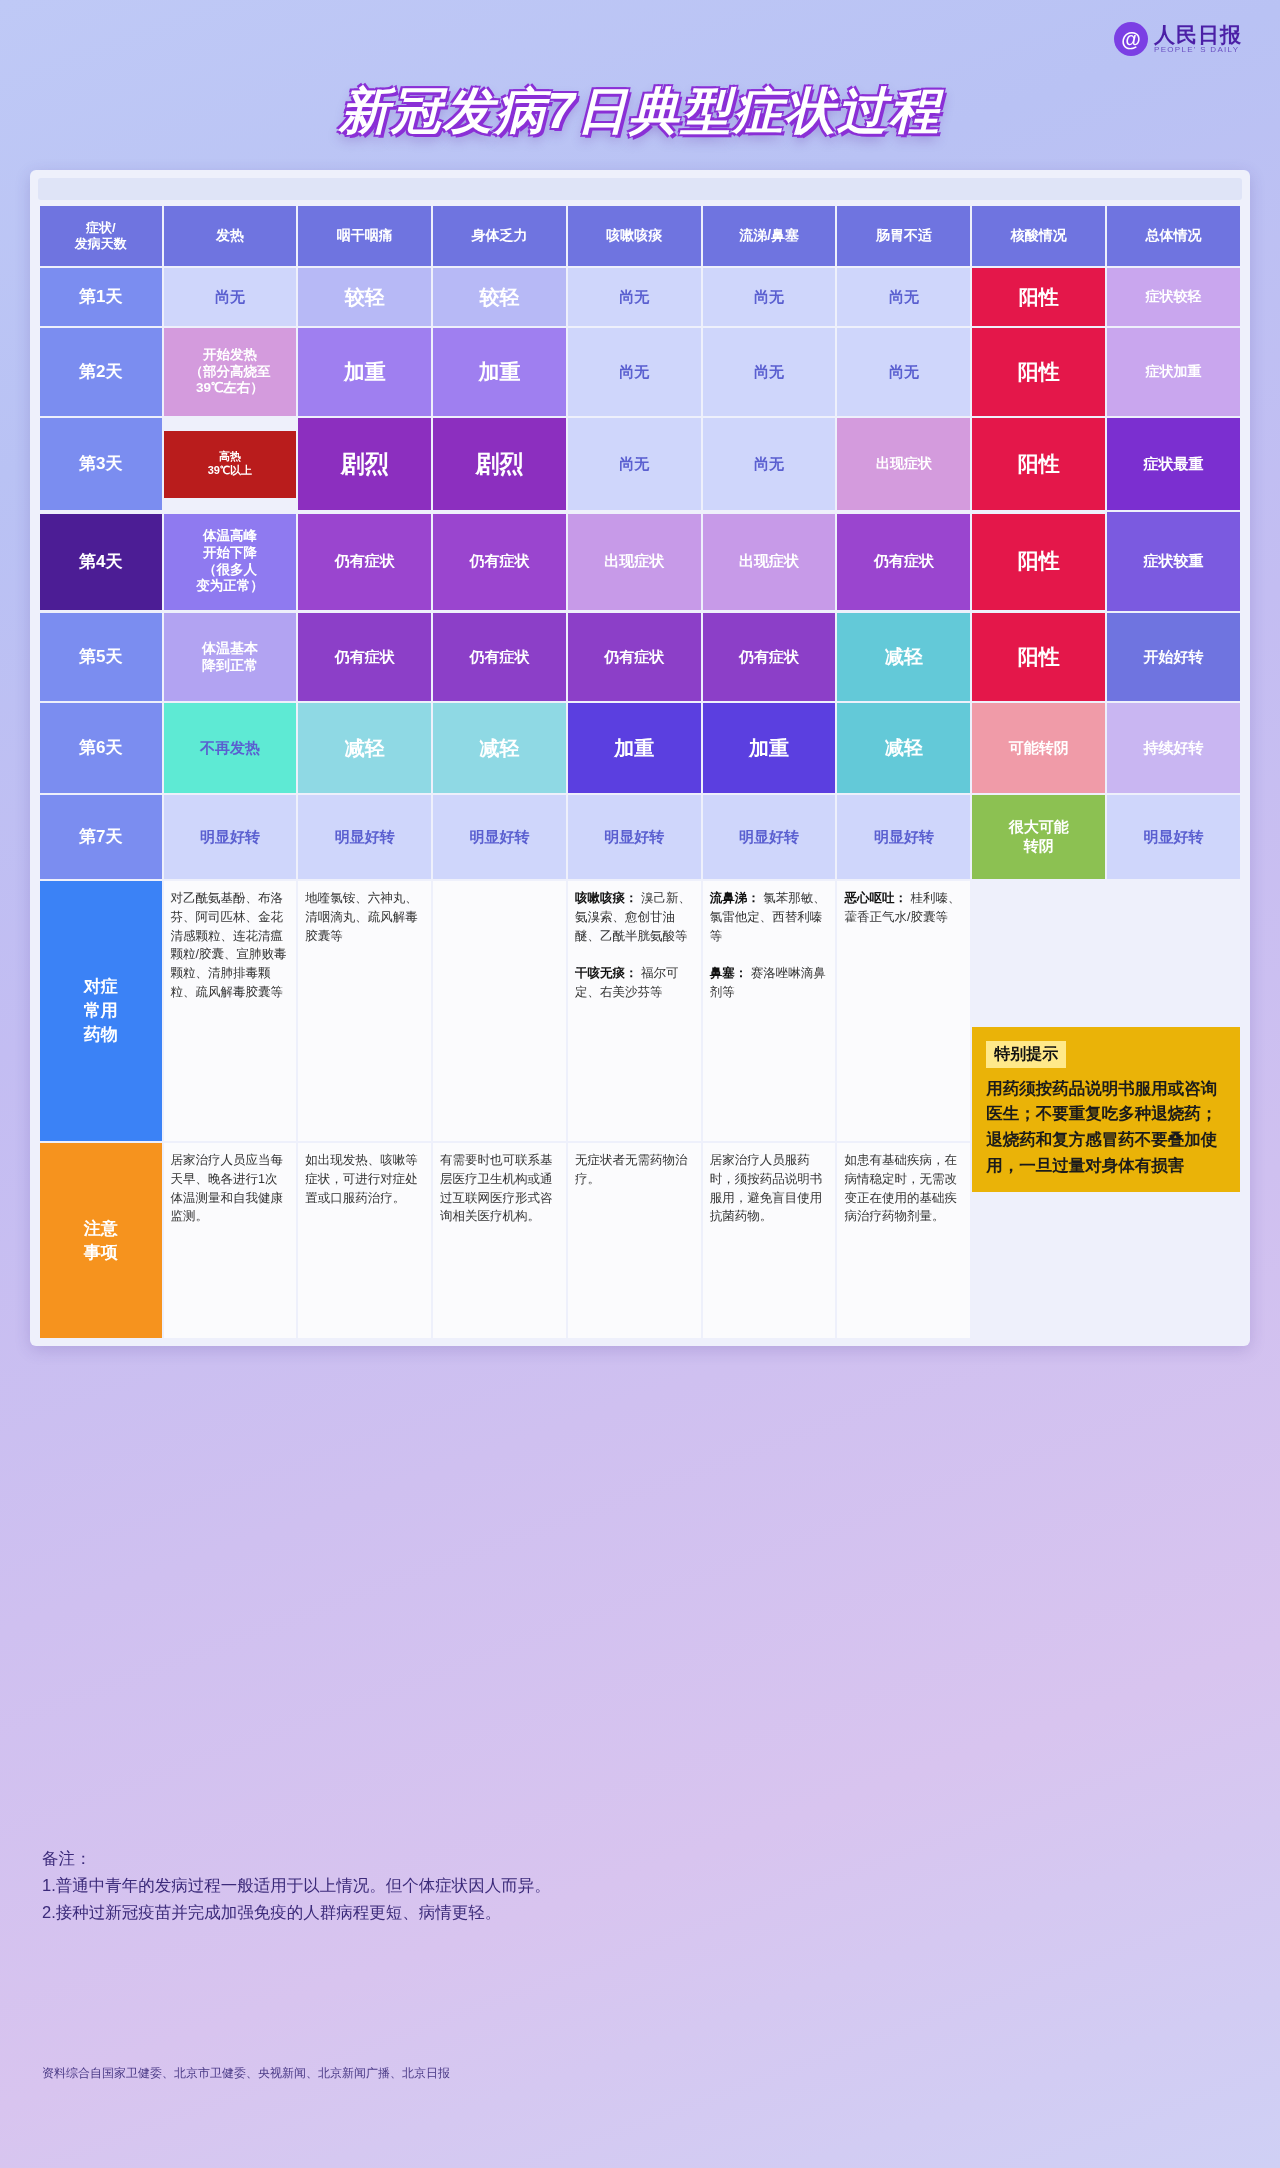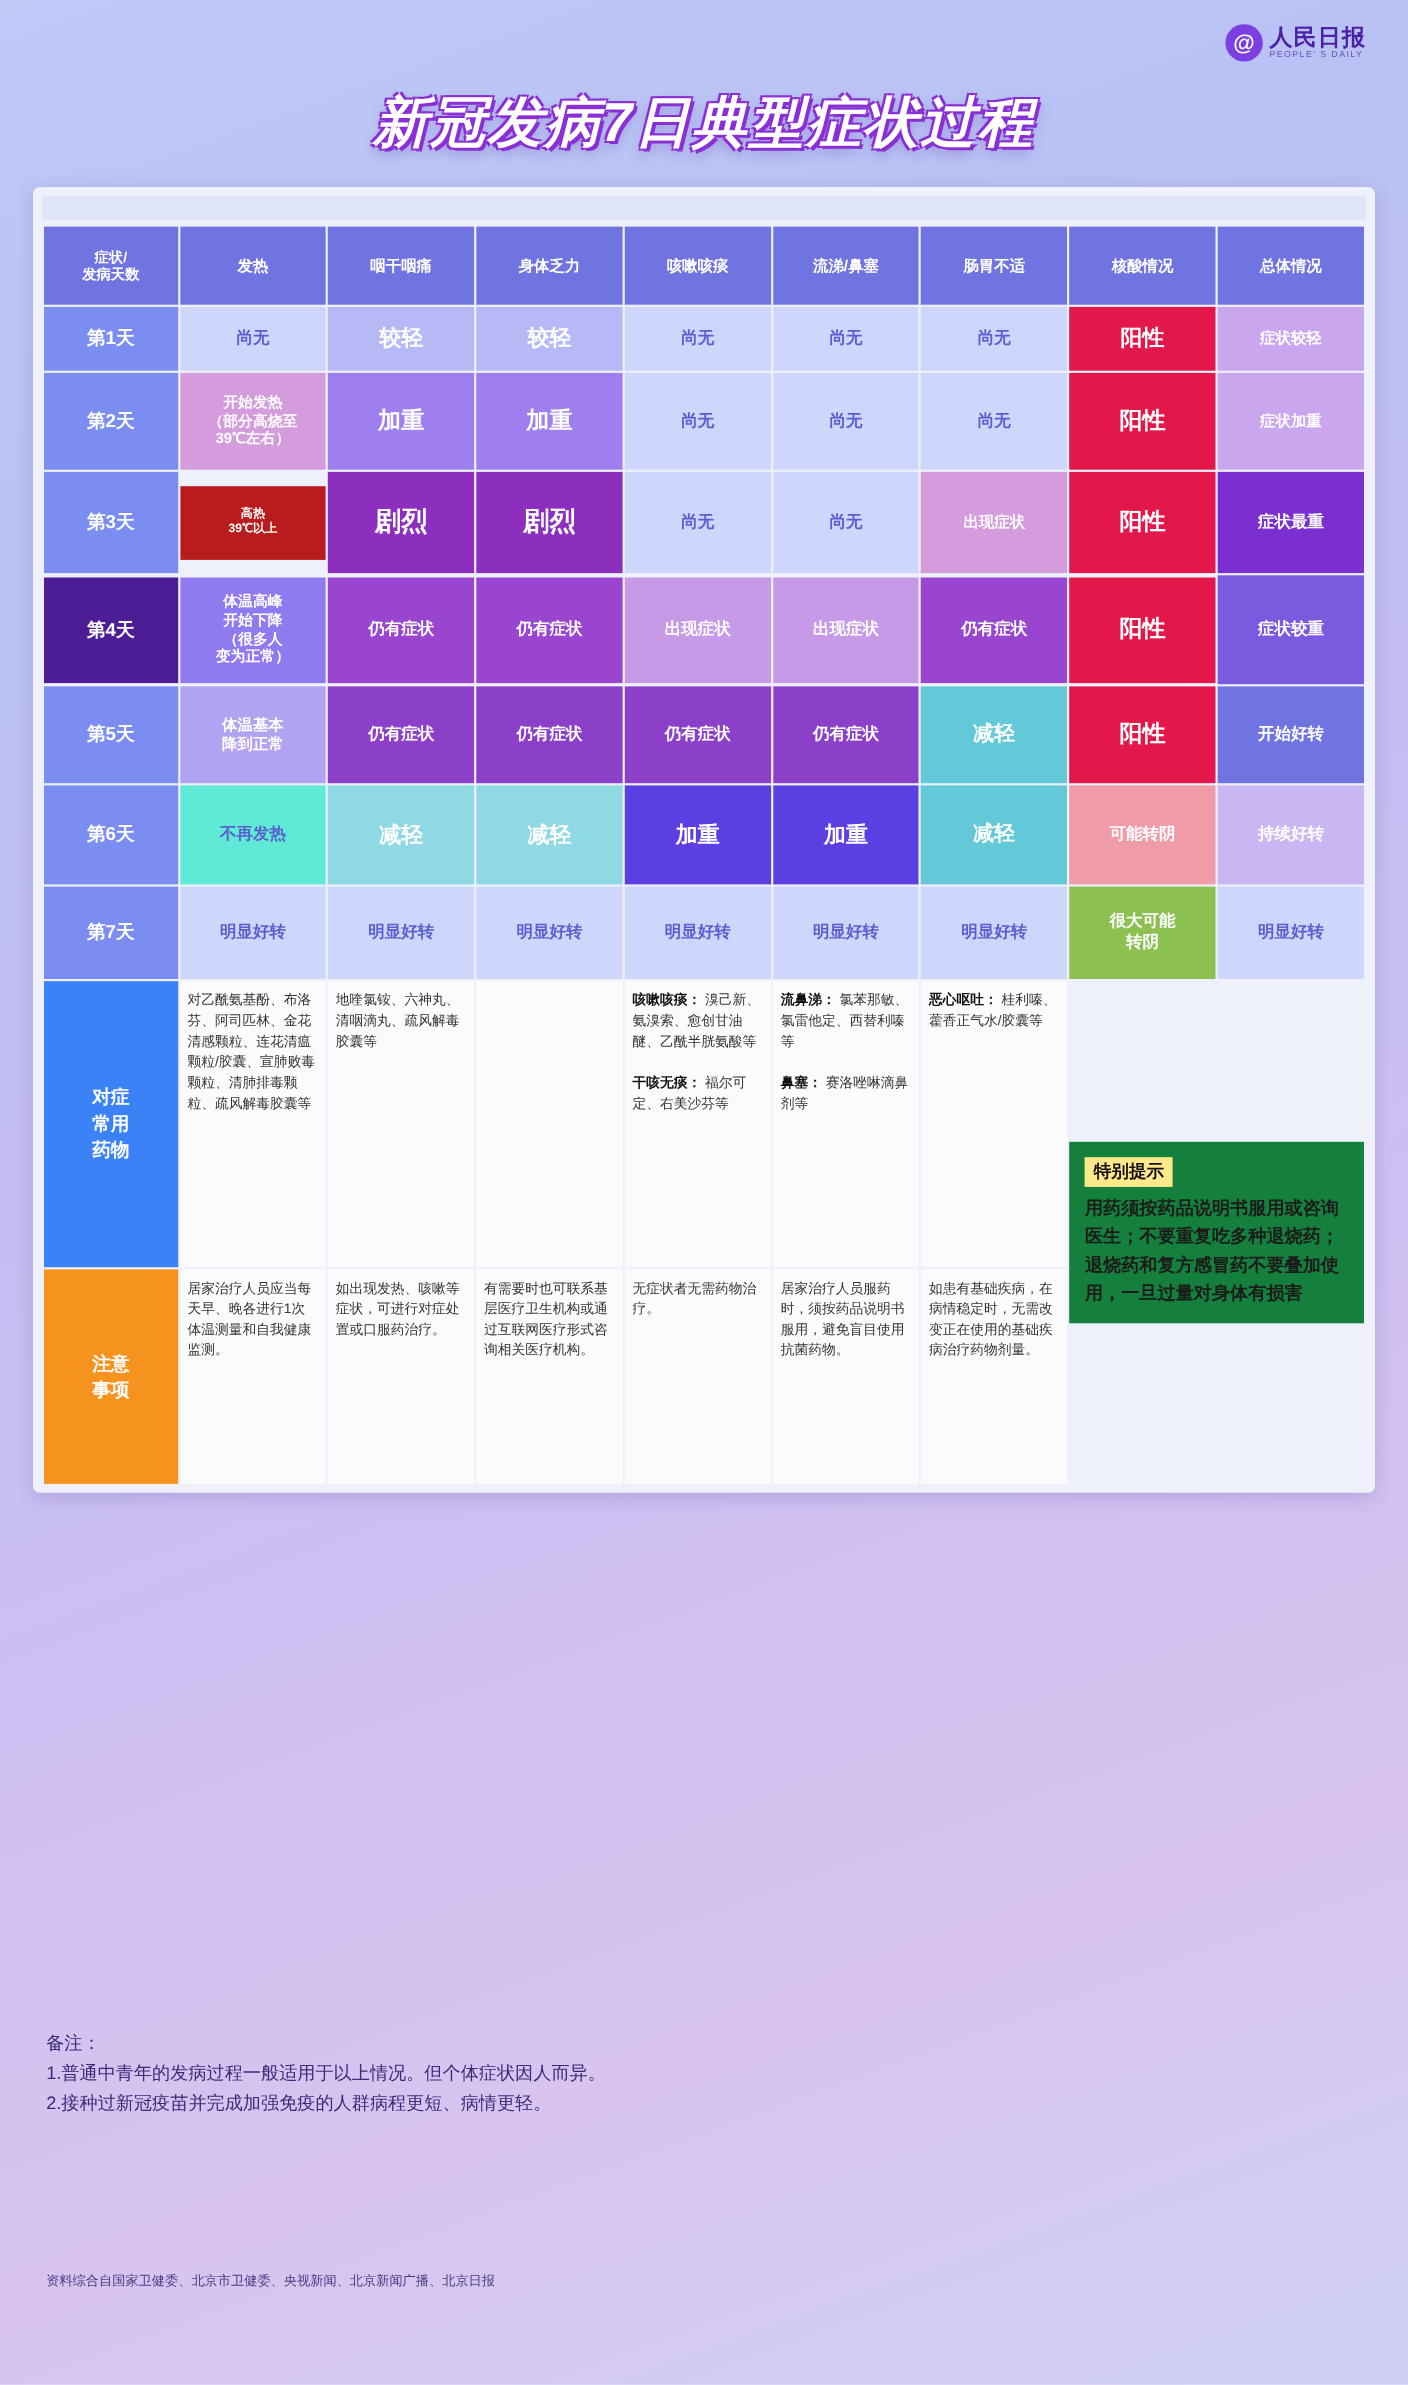--- a/index.html
+++ b/index.html
@@ -43,40 +43,40 @@
   .card-top-strip { height:22px; background:#dfe4f7; border-radius:3px; margin-bottom:4px;}
 
   table.grid { border-collapse:separate; border-spacing:2px; width:100%; table-layout:fixed; }
   table.grid td, table.grid th { padding:0; }
 
   .cell {
     min-height:42px; display:flex; align-items:center; justify-content:center;
     text-align:center; color:#fff; font-weight:bold; font-size:15px;
     padding:4px 3px; line-height:1.25;
   }
-  .hdr { background:#6f74e0; color:#fff; font-size:14px; height:71px; }
+  .hdr { background:#6f74e0; color:#fff; font-size:14px; height:60px; }
   .hdr.first { font-size:13px; line-height:1.2; }
   .daycol { color:#fff; font-size:17px; font-weight:bold; }
 
   
   .txt {
     background:#fbfbfd; color:#333; font-weight:normal; font-size:12.5px;
     text-align:left; line-height:1.5; padding:8px 7px;
     display:block; height:100%;
   }
   .txt b { color:#111; }
   .rowlabel {
     display:flex; align-items:center; justify-content:center; text-align:center;
     color:#fff; font-weight:bold; font-size:17px; line-height:1.4; height:100%;
   }
   .green { background:#3b82f6; }
   .orange { background:#f6931e; }
 
   .tip {
-    background:#15803d; height:100%; padding:14px 14px; display:block;
+    background:#eab308; height:100%; padding:14px 14px; display:block;
   }
   .tip-badge {
     display:inline-block; background:#ffe98a; color:#111; font-weight:bold;
     font-size:16px; padding:3px 8px; margin-bottom:8px;
   }
   .tip-body { font-size:16.5px; font-weight:bold; color:#1b1b1b; line-height:1.55; }
 
   .notes {
     position:absolute; left:42px; top:1845px; width:1200px;
     color:#3b2a7a; font-size:16.5px; line-height:1.65;

